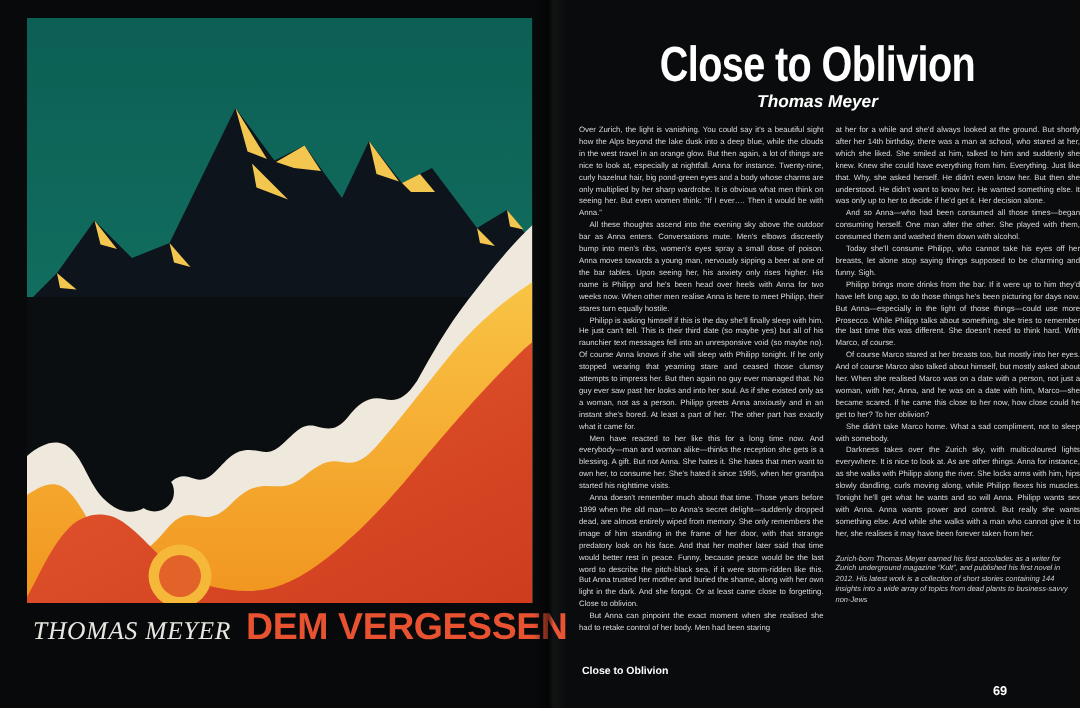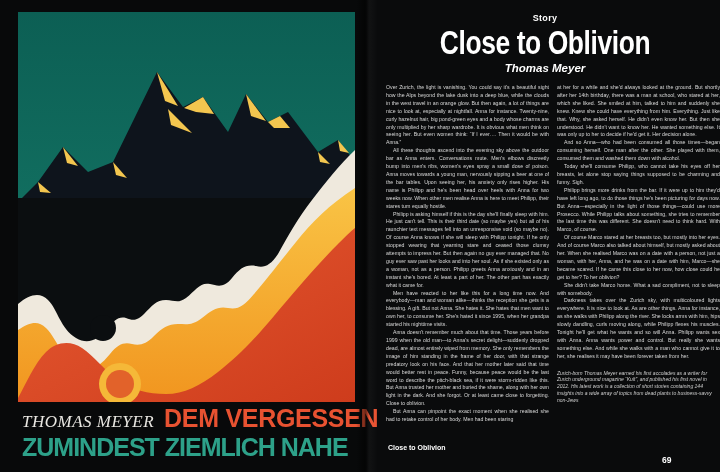--- a/index.html
+++ b/index.html
@@ -100,26 +100,24 @@
           <circle cx="102" cy="372" r="14" fill="#e2622a"></circle>
         </g>
       </svg>
     </div>
 
     <div class="cover-text">
       <div class="cover-line1">
         <span class="cover-author">THOMAS MEYER</span>
         <span class="cover-t1" style="color:#e85231">DEM VERGESSEN</span>
       </div>
-      <div class="cover-t2" style="color:#2da189">ZUMINDEST ZIEMLICH NAHE</div>
     </div>
   </div>
 
   <div class="right-page">
-    <div class="kicker">Story</div>
     <div class="headline">Close to Oblivion</div>
     <div class="byline">Thomas Meyer</div>
 
     <div class="columns">
       <div class="col">
         <p>Over Zurich, the light is vanishing. You could say it's a beautiful sight how the Alps beyond the lake dusk into a deep blue, while the clouds in the west travel in an orange glow. But then again, a lot of things are nice to look at, especially at nightfall. Anna for instance. Twenty-nine, curly hazelnut hair, big pond-green eyes and a body whose charms are only multiplied by her sharp wardrobe. It is obvious what men think on seeing her. But even women think: “If I ever…. Then it would be with Anna.”</p>
         <p class="indent">All these thoughts ascend into the evening sky above the outdoor bar as Anna enters. Conversations mute. Men's elbows discreetly bump into men's ribs, women's eyes spray a small dose of poison. Anna moves towards a young man, nervously sipping a beer at one of the bar tables. Upon seeing her, his anxiety only rises higher. His name is Philipp and he's been head over heels with Anna for two weeks now. When other men realise Anna is here to meet Philipp, their stares turn equally hostile.</p>
         <p class="indent">Philipp is asking himself if this is the day she'll finally sleep with him. He just can't tell. This is their third date (so maybe yes) but all of his raunchier text messages fell into an unresponsive void (so maybe no). Of course Anna knows if she will sleep with Philipp tonight. If he only stopped wearing that yearning stare and ceased those clumsy attempts to impress her. But then again no guy ever managed that. No guy ever saw past her looks and into her soul. As if she existed only as a woman, not as a person. Philipp greets Anna anxiously and in an instant she's bored. At least a part of her. The other part has exactly what it came for.</p>
         <p class="indent">Men have reacted to her like this for a long time now. And everybody—man and woman alike—thinks the reception she gets is a blessing. A gift. But not Anna. She hates it. She hates that men want to own her, to consume her. She's hated it since 1995, when her grandpa started his nighttime visits.</p>
         <p class="indent">Anna doesn't remember much about that time. Those years before 1999 when the old man—to Anna's secret delight—suddenly dropped dead, are almost entirely wiped from memory. She only remembers the image of him standing in the frame of her door, with that strange predatory look on his face. And that her mother later said that time would better rest in peace. Funny, because peace would be the last word to describe the pitch-black sea, if it were storm-ridden like this. But Anna trusted her mother and buried the shame, along with her own light in the dark. And she forgot. Or at least came close to forgetting. Close to oblivion.</p>

